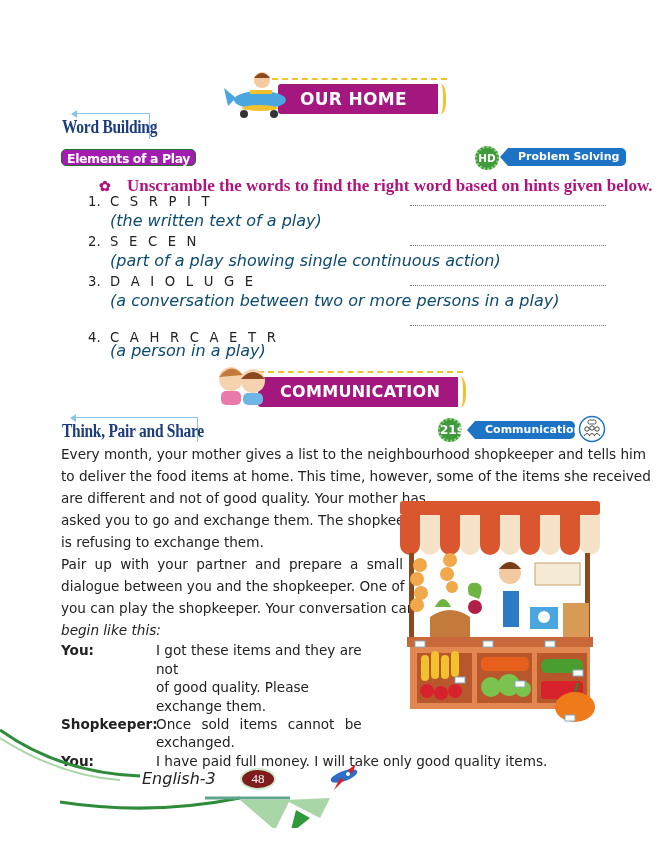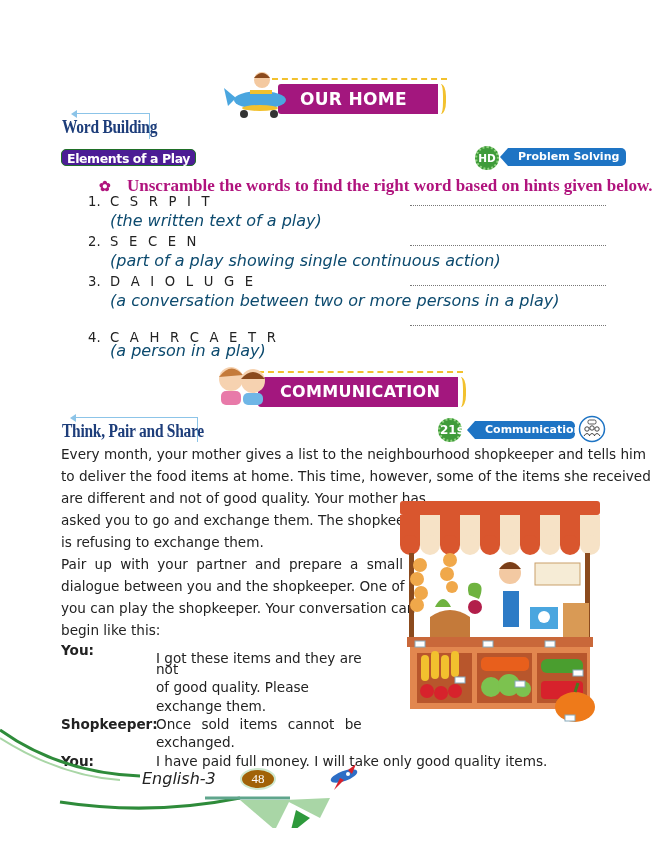--- a/index.html
+++ b/index.html
@@ -29,21 +29,21 @@
     position: absolute; font-family: "Liberation Serif", "DejaVu Serif", serif; font-weight: bold;
     color: #1d3d7a; font-size: 18px; letter-spacing: -0.3px; transform: scaleX(0.86); transform-origin: left center;
   }
   .sec-frame { position: absolute; border-top: 1.5px solid #8cc4e8; border-right: 1.5px solid #8cc4e8; }
   .sec-frame::before {
     content: ""; position: absolute; left: -4px; top: -4.5px; width: 0; height: 0;
     border-top: 4px solid transparent; border-bottom: 4px solid transparent; border-right: 6px solid #8cc4e8;
   }
 
   .green-pill {
-    position: absolute; background: #4c1d95; color: #fff; font-family: "DejaVu Sans", sans-serif;
+    position: absolute; background: #a21caf; color: #fff; font-family: "DejaVu Sans", sans-serif;
     font-weight: bold; font-size: 12.5px; padding: 0 5px; height: 17px; line-height: 17px;
     border-radius: 5px; letter-spacing: -0.4px; border: 1.5px solid #1f6f27;
   }
 
   .circle-badge {
     position: absolute; width: 24px; height: 24px; border-radius: 50%; background: #3f9b3a;
     border: 2px dotted #8fd17f; color: #fff; font-size: 10.5px; font-weight: bold; text-align: center; line-height: 20px;
   }
   .blue-tag {
     position: absolute; background: #1e74c4; color: #fff; font-weight: bold; font-size: 11px;
@@ -69,21 +69,21 @@
   .para { position: absolute; font-size: 13.6px; line-height: 21.8px; color: #222; }
   .para-full { left: 61px; width: 550px; text-align: justify; }
   .para-narrow { left: 61px; width: 300px; text-align: justify; }
 
   .dlg-row { position: absolute; left: 61px; font-size: 13.6px; line-height: 19.5px; color: #222; }
   .dlg-speaker { position: absolute; left: 0; font-weight: bold; white-space: nowrap; }
   .dlg-line { position: absolute; left: 95px; white-space: nowrap; }
 
   .footer-label { position: absolute; font-style: italic; font-size: 16px; color: #222; }
   .page-num {
-    position: absolute; width: 36px; height: 22px; border-radius: 50%; background: #a16207;
+    position: absolute; width: 36px; height: 22px; border-radius: 50%; background: #7f1d1d;
     border: 2px solid #cfe9cf; color: #fff; font-family: "Liberation Serif", serif; font-size: 13px;
     text-align: center; line-height: 18px;
   }
 </style>
 </head>
 <body>
 
 <div class="banner" style="left:222px; top:76px; width:225px;">
   <div class="dash" style="left:50px; width:175px;"></div>
   <div class="ribbon" style="left:56px; width:160px;">OUR HOME TOUR</div>
@@ -164,25 +164,25 @@
 
 <div class="para para-full" style="top:444px; white-space:nowrap;">Every month, your mother gives a list to the neighbourhood shopkeeper and tells him</div>
 <div class="para para-full" style="top:466px; white-space:nowrap;">to deliver the food items at home. This time, however, some of the items she received</div>
 
 <div class="para para-narrow" style="top:488px; white-space:nowrap;">are different and not of good quality. Your mother has</div>
 <div class="para para-narrow" style="top:510px; white-space:nowrap;">asked you to go and exchange them. The shopkeeper</div>
 <div class="para para-narrow" style="top:532px; white-space:nowrap;">is refusing to exchange them.</div>
 <div class="para para-narrow" style="top:554px; white-space:nowrap; word-spacing:4px;">Pair up with your partner and prepare a small</div>
 <div class="para para-narrow" style="top:576px; white-space:nowrap;">dialogue between you and the shopkeeper. One of</div>
 <div class="para para-narrow" style="top:598px; white-space:nowrap;">you can play the shopkeeper. Your conversation can</div>
-<div class="para para-narrow" style="top:620px; white-space:nowrap;">begin like this:</div>
+<div class="para para-narrow" style="top:620px; white-space:nowrap;font-style:italic;">begin like this:</div>
 
 <div class="dlg-row" style="top:641px;">
   <span class="dlg-speaker" style="top:0;">You:</span>
-  <span class="dlg-line" style="top:0;margin-top:8px;">I got these items and they are</span>
+  <span class="dlg-line" style="top:0;">I got these items and they are</span>
   <span class="dlg-line" style="top:18.5px;">not</span>
   <span class="dlg-line" style="top:37px;">of good quality. Please</span>
   <span class="dlg-line" style="top:55.5px;text-align:right;">exchange them.</span>
 </div>
 <div class="dlg-row" style="top:715px;">
   <span class="dlg-speaker" style="top:0;">Shopkeeper:</span>
   <span class="dlg-line" style="top:0; word-spacing:6px;">Once  sold  items  cannot  be</span>
   <span class="dlg-line" style="top:18px;">exchanged.</span>
 </div>
 <div class="dlg-row" style="top:752px;">

